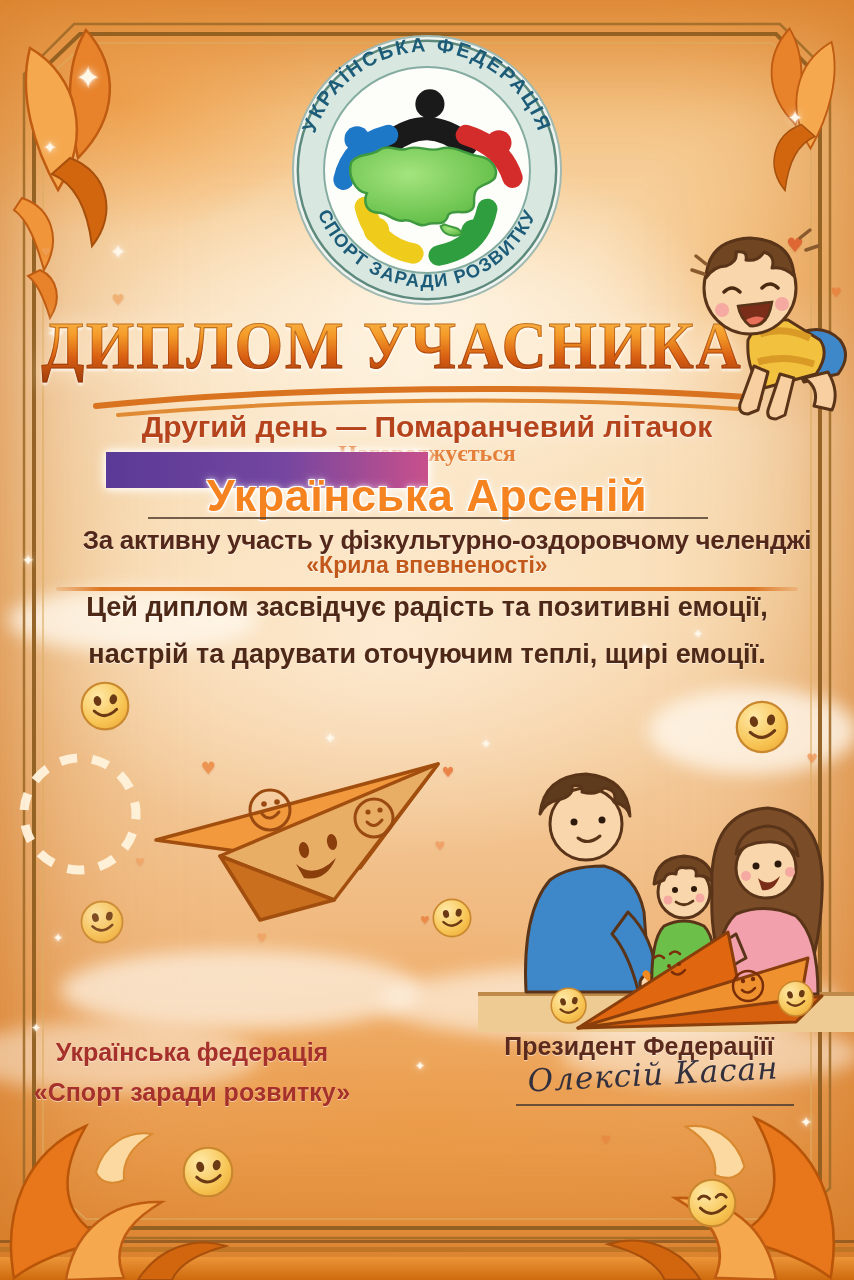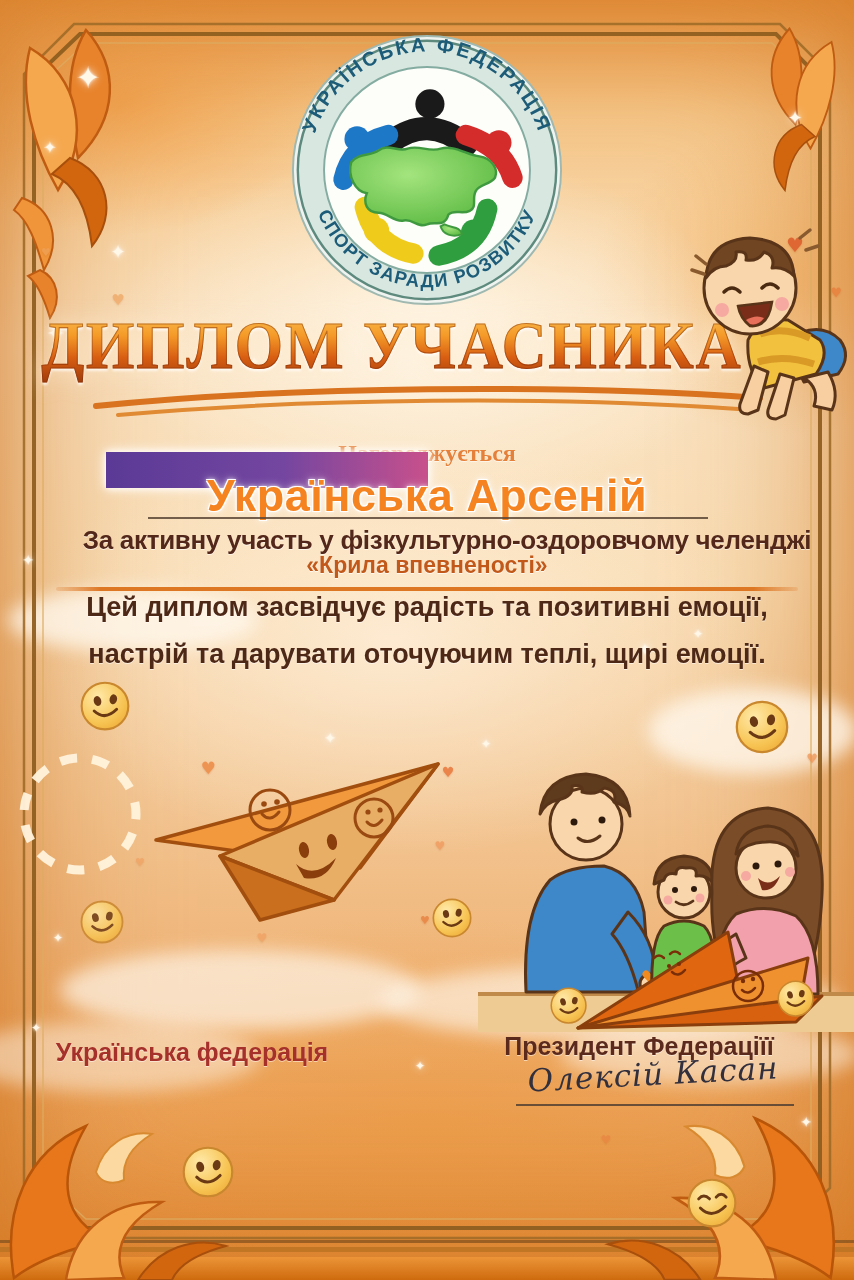--- a/index.html
+++ b/index.html
@@ -187,20 +187,21 @@
       <path d="M -78 -8 C -70 -18 -58 -14 -50 -20 C -40 -28 -30 -18 -20 -22 C -8 -26 2 -18 14 -22 C 28 -26 40 -16 54 -14 C 66 -12 74 -2 70 8 C 64 16 54 14 50 22 C 46 30 52 38 44 42 C 36 46 28 40 22 46 C 18 60 8 52 0 56 C -10 60 -14 50 -24 52 C -34 54 -40 44 -50 44 C -62 44 -66 34 -62 24 C -74 22 -82 6 -78 -8 Z" fill="url(#mapGrad)" stroke="#3F9A3F" stroke-width="2.5"></path>
       <path d="M 18 56 C 26 60 34 58 36 66 C 26 70 16 66 14 58 Z" fill="url(#mapGrad)" stroke="#3F9A3F" stroke-width="2"></path>
     </g>
   </svg>
 
   <div class="t-center title" style="top:306px;left:40px;right:110px;">ДИПЛОМ УЧАСНИКА</div>
   <svg class="abs" style="left:88px;top:382px" width="680" height="36">
     <path d="M8 24 C 200 4 480 2 672 16" stroke="#D9731F" stroke-width="6" fill="none" stroke-linecap="round"></path>
     <path d="M30 33 C 220 16 470 14 650 27" stroke="#E08A33" stroke-width="4" fill="none" stroke-linecap="round"></path>
   </svg>
+  <div class="t-center subtitle" style="top:410px;">Другий день — Помаранчевий літачок</div>
   <div class="t-center award-label" style="top:440px;">Нагороджується</div>
 
   <div class="grad-text class-line" style="left:106px;top:452px;">учень(иця) 8-В класу</div>
   <div class="t-center name" style="top:470px;">Українська Арсеній</div>
   <div class="rule" style="left:148px;top:517px;width:560px;height:2px;background:#5A4636;opacity:.85;"></div>
 
   <div class="t-center reason" style="top:525px;padding-left:40px;">За активну участь у фізкультурно-оздоровчому челенджі</div>
   <div class="t-center challenge" style="top:552px;">«Крила впевненості»</div>
   <div class="rule" style="left:56px;top:587px;width:742px;height:4px;border-radius:2px;background:linear-gradient(90deg,rgba(221,119,36,.2),#DD7724 6%,#DD7724 94%,rgba(221,119,36,.2));"></div>
 
@@ -330,18 +331,19 @@
     </svg>
   <svg class="abs" style="left:182px;top:1146px" width="52" height="52" viewBox="0 0 60 60">
       <use href="#sm-happy"></use>
     </svg>
   <svg class="abs" style="left:687px;top:1178px" width="50" height="50" viewBox="0 0 60 60">
       <use href="#sm-wink"></use>
     </svg>
 
   <div class="abs org" style="left:16px;top:1032px;width:352px;text-align:center;">
     <div>Українська федерація</div>
+    <div>«Спорт заради розвитку»</div>
   </div>
   <div class="abs president" style="left:464px;top:1032px;width:350px;text-align:center;">Президент Федераціїї</div>
   <div class="abs signature" style="left:498px;top:1056px;width:310px;text-align:center;">Олексій Касан</div>
   <div class="rule" style="left:516px;top:1104px;width:278px;height:2px;background:#4A3A30;opacity:.8;"></div>
 
 </div>
 
 </body></html>

